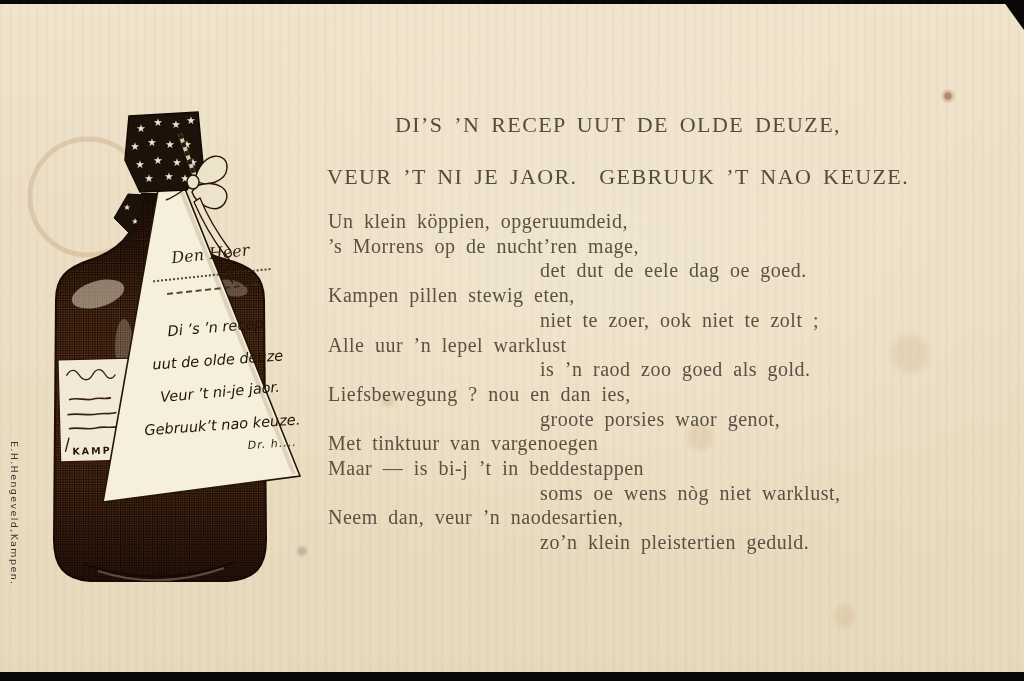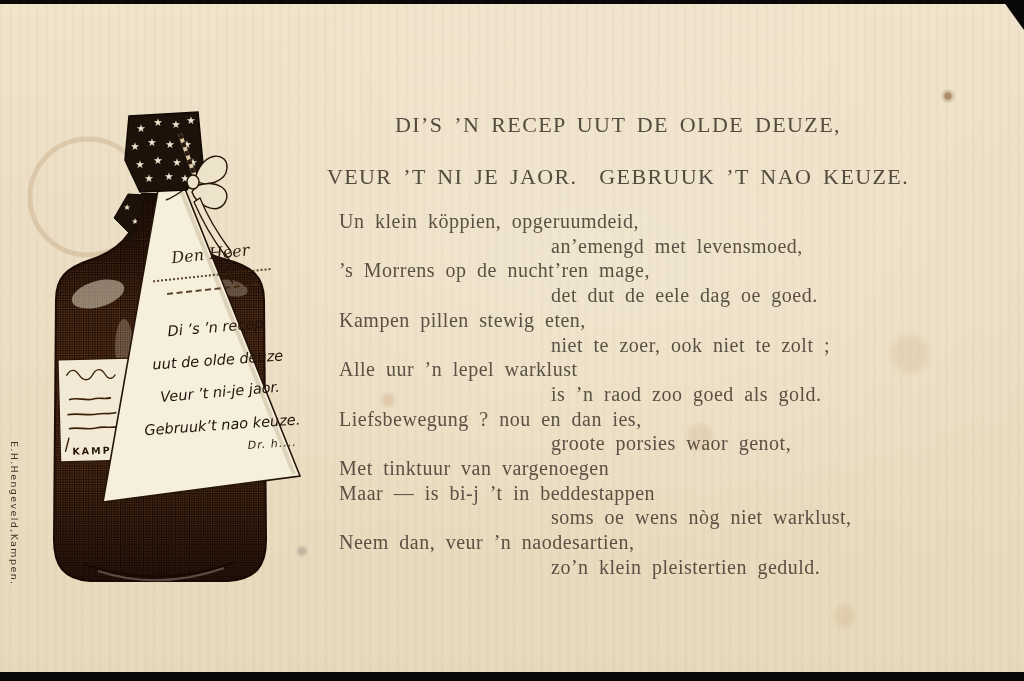--- a/index.html
+++ b/index.html
@@ -34,21 +34,21 @@
   .title {
     position:absolute; left:308px; top:108px; width:620px;
     text-align:center; color:#544a3e;
   }
   .title-line {
     font-size:22px; letter-spacing:1.4px; word-spacing:4px;
     white-space:pre-wrap; line-height:26px;
   }
   .title-line.l2 { margin-top:26px; }
   .poem {
-    position:absolute; left:339px; top:205px;
+    position:absolute; left:328px; top:205px;
     font-size:20px; line-height:24.7px; color:#5b5044;
     letter-spacing:0.5px; word-spacing:5px;
   }
   .poem-line { white-space:pre-wrap; }
   .poem-line.indent { margin-left:212px; }
   .bottle-svg { position:absolute; left:28px; top:98px; }
   .tag-text {
     position:absolute; left:128px; top:240px; width:178px;
     transform:rotate(-4deg); color:#241607; text-align:center;
   }
@@ -181,21 +181,20 @@
     <div class="signature">Dr. h....</div>
   </div>
 
   <div class="title">
     <div class="title-line">DI’S ’N RECEP UUT DE OLDE DEUZE,</div>
     <div class="title-line l2">VEUR ’T NI JE JAOR.  GEBRUUK ’T NAO KEUZE.</div>
   </div>
 
   <div class="poem">
       <div class="poem-line">Un klein köppien, opgeruumdeid,</div>
-      <div class="poem-line indent">an’emengd met levensmoed,</div>
       <div class="poem-line">’s Morrens op de nucht’ren mage,</div>
       <div class="poem-line indent">det dut de eele dag oe goed.</div>
       <div class="poem-line">Kampen pillen stewig eten,</div>
       <div class="poem-line indent">niet te zoer, ook niet te zolt ;</div>
       <div class="poem-line">Alle uur ’n lepel warklust</div>
       <div class="poem-line indent">is ’n raod zoo goed als gold.</div>
       <div class="poem-line">Liefsbewegung ? nou en dan ies,</div>
       <div class="poem-line indent">groote porsies waor genot,</div>
       <div class="poem-line">Met tinktuur van vargenoegen</div>
       <div class="poem-line">Maar — is bi-j ’t in beddestappen</div>

